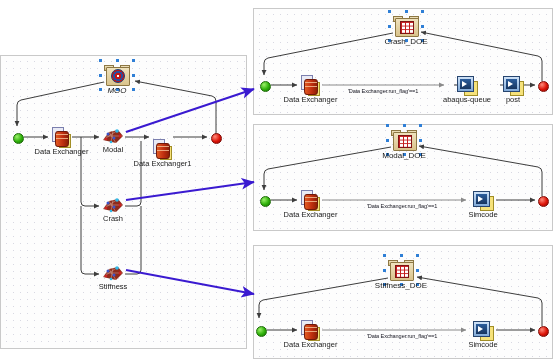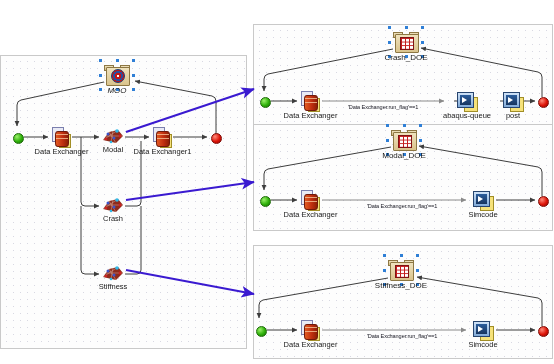--- a/index.html
+++ b/index.html
@@ -4,21 +4,21 @@
 <style>
   html,body{margin:0;padding:0;background:#ffffff;}
   body{width:554px;height:364px;position:relative;overflow:hidden;
        font-family:"Liberation Sans", sans-serif;}
 
   .canvas{position:absolute;background:#fdfdfd;border:1px solid #c9c9c9;
           background-image:radial-gradient(#d8d8e2 0.6px, transparent 0.7px);
           background-size:7px 7px;background-position:2px 2px;}
 
   .panel-main{left:0px;top:55px;width:245px;height:292px;}
-  .panel-1{left:253px;top:24px;width:298px;height:105px;}
+  .panel-1{left:253px;top:8px;width:298px;height:105px;}
   .panel-2{left:253px;top:124px;width:298px;height:105px;}
   .panel-3{left:253px;top:245px;width:298px;height:112px;}
 
   .node{position:absolute;}
   .node .lbl{position:absolute;left:50%;transform:translateX(-50%);
              top:100%;margin-top:0px;white-space:nowrap;
              font-size:7.5px;color:#1a1a1a;line-height:9px;}
   .node-1 .lbl{font-size:8px;}
 
   
@@ -158,21 +158,21 @@
         <circle cx="6" cy="6" r="1.5" fill="#3b53c9"></circle>
         <circle cx="12" cy="10" r="1.5" fill="#3b53c9"></circle>
         <circle cx="18" cy="8" r="1.4" fill="#d02020"></circle>
         <circle cx="4" cy="11" r="1.3" fill="#d02020"></circle>
         <circle cx="9" cy="14" r="1.3" fill="#2fb9e8"></circle>
       </svg>
     </div>
     <span class="lbl">Modal</span>
   </div>
 
-  <div class="node" style="left:151px;top:71px;width:21px;height:20px;">
+  <div class="node" style="left:151px;top:83px;width:21px;height:20px;">
     <div class="dx">
       <div class="pg"></div>
         <div class="pg2"></div>
         <div class="barrel"></div>
     </div>
     <span class="lbl">Data Exchanger1</span>
   </div>
 
   <div class="node" style="left:101px;top:141px;width:22px;height:17px;">
     <div class="mesh">

